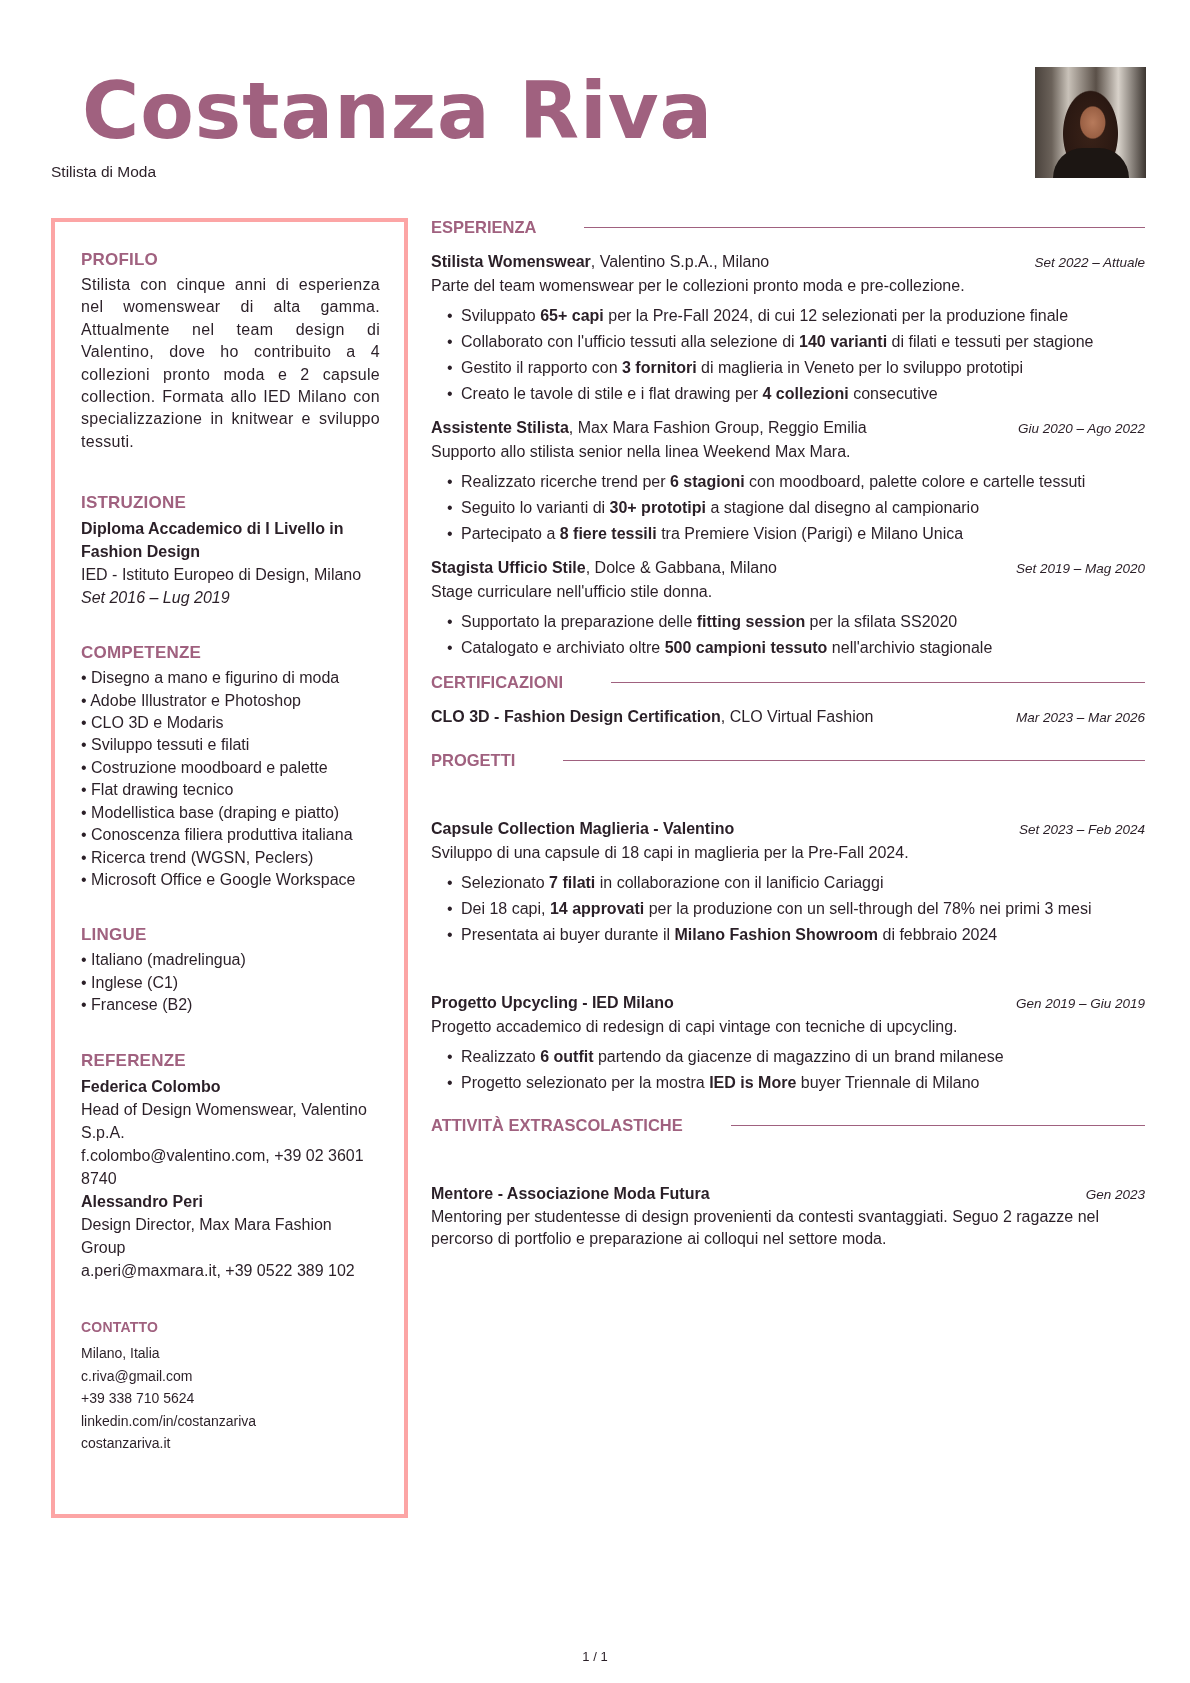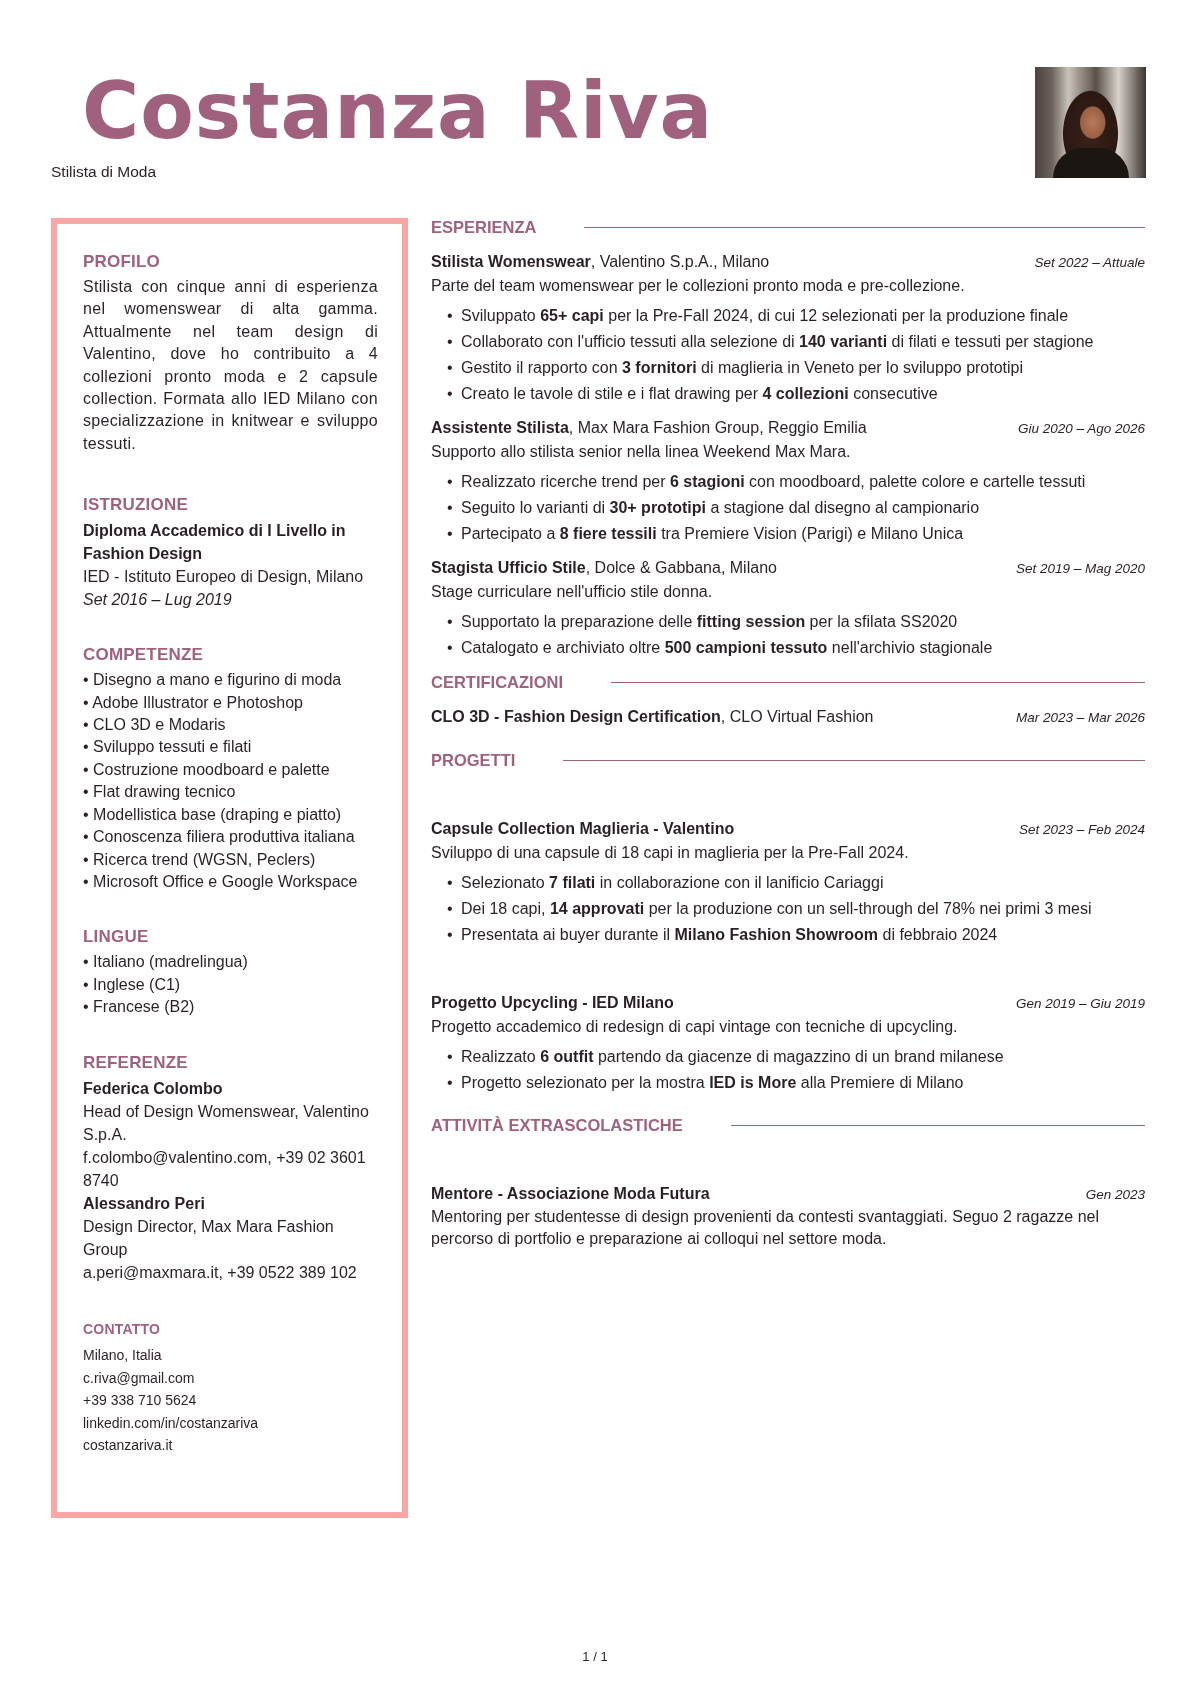--- a/index.html
+++ b/index.html
@@ -31,21 +31,21 @@
     overflow: hidden;
   }
   .photo::after {
     content: ""; position: absolute; left: 18px; bottom: 0; width: 76px; height: 30px;
     background: #1c1613; border-radius: 40px 40px 0 0;
   }
 
   
   .sidebar {
     position: absolute; left: 51px; top: 218px; width: 357px; height: 1300px;
-    border: 6px solid #fca5a5;
+    border: 4px solid #fca5a5;
     padding: 28px 24px 0 26px;
   }
   .side-h {
     font-weight: bold; font-size: 17px; color: #a0617f; letter-spacing: 0.2px;
     margin-bottom: 4px;
   }
   .side-p {
     font-size: 16px; line-height: 22.4px; text-align: justify; letter-spacing: 0.3px;
   }
   .side-sec { margin-bottom: 34px; }
@@ -170,21 +170,21 @@
         <li><span>Sviluppato </span><b>65+ capi</b><span> per la Pre-Fall 2024, di cui 12 selezionati per la produzione finale</span></li>
         <li><span>Collaborato con l'ufficio tessuti alla selezione di </span><b>140 varianti</b><span> di filati e tessuti per stagione</span></li>
         <li><span>Gestito il rapporto con </span><b>3 fornitori</b><span> di maglieria in Veneto per lo sviluppo prototipi</span></li>
         <li><span>Creato le tavole di stile e i flat drawing per </span><b>4 collezioni</b><span> consecutive</span></li>
       </ul>
     </div>
 
     <div>
       <div class="entry-top">
         <div><b>Assistente Stilista</b><span>, Max Mara Fashion Group, Reggio Emilia</span></div>
-        <span class="entry-date">Giu 2020 – Ago 2026</span>
+        <span class="entry-date">Giu 2020 – Ago 2022</span>
       </div>
       <div class="entry-desc">Supporto allo stilista senior nella linea Weekend Max Mara.</div>
       <ul class="bullets">
         <li><span>Realizzato ricerche trend per </span><b>6 stagioni</b><span> con moodboard, palette colore e cartelle tessuti</span></li>
         <li><span>Seguito lo varianti di </span><b>30+ prototipi</b><span> a stagione dal disegno al campionario</span></li>
         <li><span>Partecipato a </span><b>8 fiere tessili</b><span> tra Premiere Vision (Parigi) e Milano Unica</span></li>
       </ul>
     </div>
 
     <div>
@@ -231,21 +231,21 @@
     </div>
 
     <div>
       <div class="entry-top">
         <b>Progetto Upcycling - IED Milano</b>
         <span class="entry-date">Gen 2019 – Giu 2019</span>
       </div>
       <div class="entry-desc">Progetto accademico di redesign di capi vintage con tecniche di upcycling.</div>
       <ul class="bullets">
         <li><span>Realizzato </span><b>6 outfit</b><span> partendo da giacenze di magazzino di un brand milanese</span></li>
-        <li><span>Progetto selezionato per la mostra </span><b>IED is More</b><span> alla Premiere di Milano</span></li>
+        <li><span>Progetto selezionato per la mostra </span><b>IED is More</b><span> buyer Triennale di Milano</span></li>
       </ul>
     </div>
   </section>
 
   <section class="main-sec" style="margin-top:22px;">
     <div class="sec-h">
       <span>ATTIVITÀ EXTRASCOLASTICHE</span>
       <div class="rule"></div>
     </div>
     <div>

